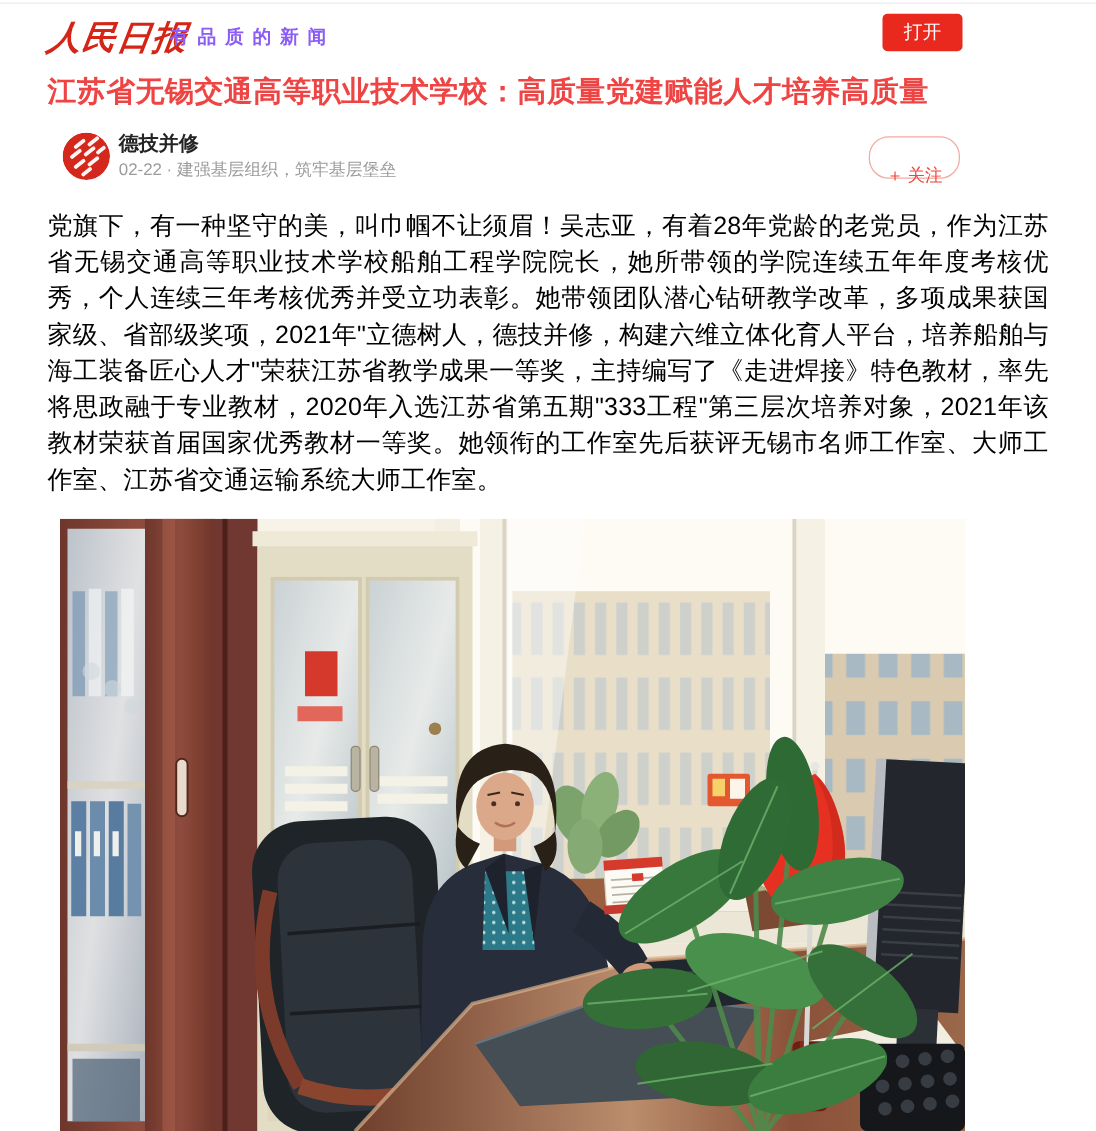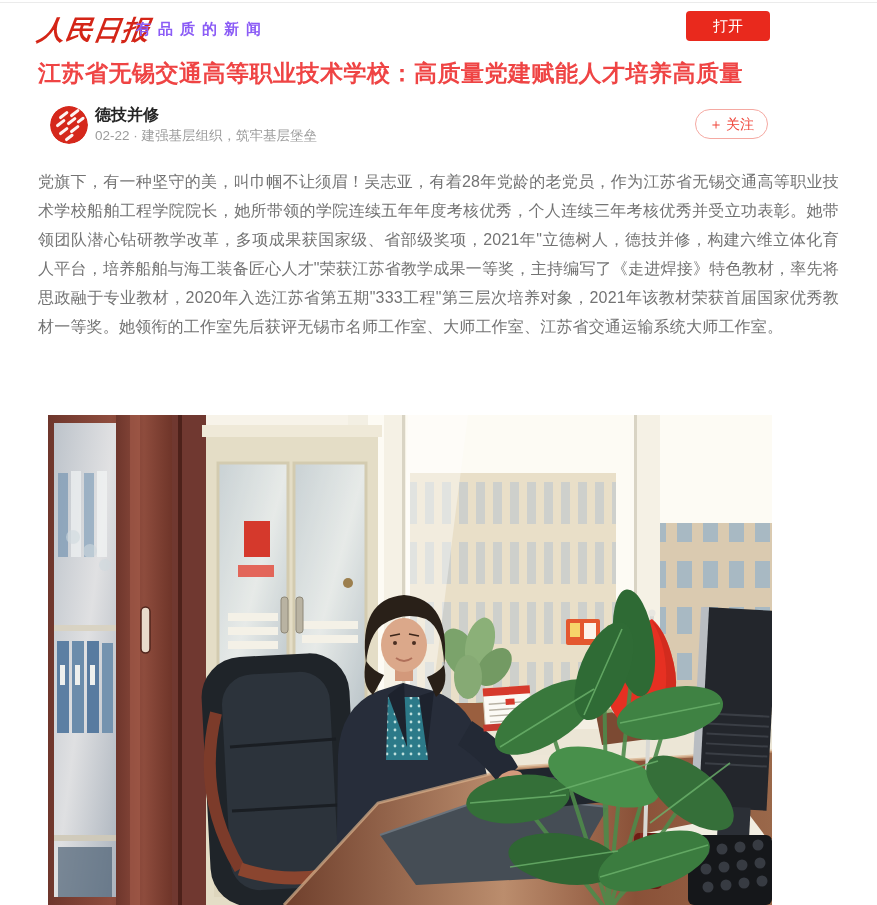--- a/index.html
+++ b/index.html
@@ -7,41 +7,41 @@
   body { font-family:"Liberation Sans","DejaVu Sans",sans-serif; }
   .page { position:relative; width:877px; height:905px; background:#fff; overflow:hidden; }
   .top-divider { position:absolute; left:0; top:2px; width:877px; height:1px; background:#ebebeb; }
 
   
   .brand { position:absolute; left:38px; top:12px; font-family:"DejaVu Serif","Liberation Serif",serif;
            font-size:27px; font-weight:bold; font-style:italic; color:#d42517;
            transform:skewX(-8deg); letter-spacing:1px; cursor:pointer; }
   .tagline { position:absolute; left:136px; top:20px; font-size:15px; color:#8b5cf6;
              letter-spacing:7px; font-weight:600; }
-  .open-btn { position:absolute; right:107px; top:11px; width:84px; height:30px; border:none;
+  .open-btn { position:absolute; right:107px; top:11px; width:64px; height:30px; border:none;
               background:#e9291d; color:#fff; font-size:15px; border-radius:4px; cursor:pointer;
               font-family:inherit; line-height:30px; text-align:center; }
 
   
   .title { position:absolute; left:38px; top:58px; width:801px; font-size:23px; line-height:30px;
            font-weight:bold; color:#ef4444; letter-spacing:0.5px; }
 
   
   .avatar { position:absolute; left:50px; top:106px; width:38px; height:38px; border-radius:50%;
             overflow:hidden; cursor:pointer; }
   .author-name { position:absolute; left:95px; top:105px; font-size:16px; font-weight:bold; color:#242424; cursor:pointer; }
   .author-meta { position:absolute; left:95px; top:127px; font-size:13.5px; color:#9b9b9b; }
-  .follow-btn { position:absolute; right:109px; top:109px; height:30px; padding:0 13px;
+  .follow-btn { position:absolute; right:109px; top:109px; height:30px; padding:16px 13px;
                 background:#fff; border:1px solid #f5a9a2; border-radius:16px; color:#ef463a;
                 font-size:14px; line-height:28px; cursor:pointer; font-family:inherit; }
   .follow-btn .plus { font-size:14px; margin-right:3px; }
 
   
-  .body-text { position:absolute; left:38px; top:167px; width:801px; font-size:16px; line-height:29px;
-               color:#737373; text-align:justify; letter-spacing:0.2px; }
+  .body-text { position:absolute; left:38px; top:167px; width:801px; font-size:20px; line-height:29px;
+               color:#000000; text-align:justify; letter-spacing:0.2px; }
 
   
   .photo { position:absolute; left:48px; top:415px; width:724px; height:490px; display:block; }
   .photo svg { display:block; }
 </style>
 </head>
 <body>
 
 <div class="page">
   <div class="top-divider"></div>

